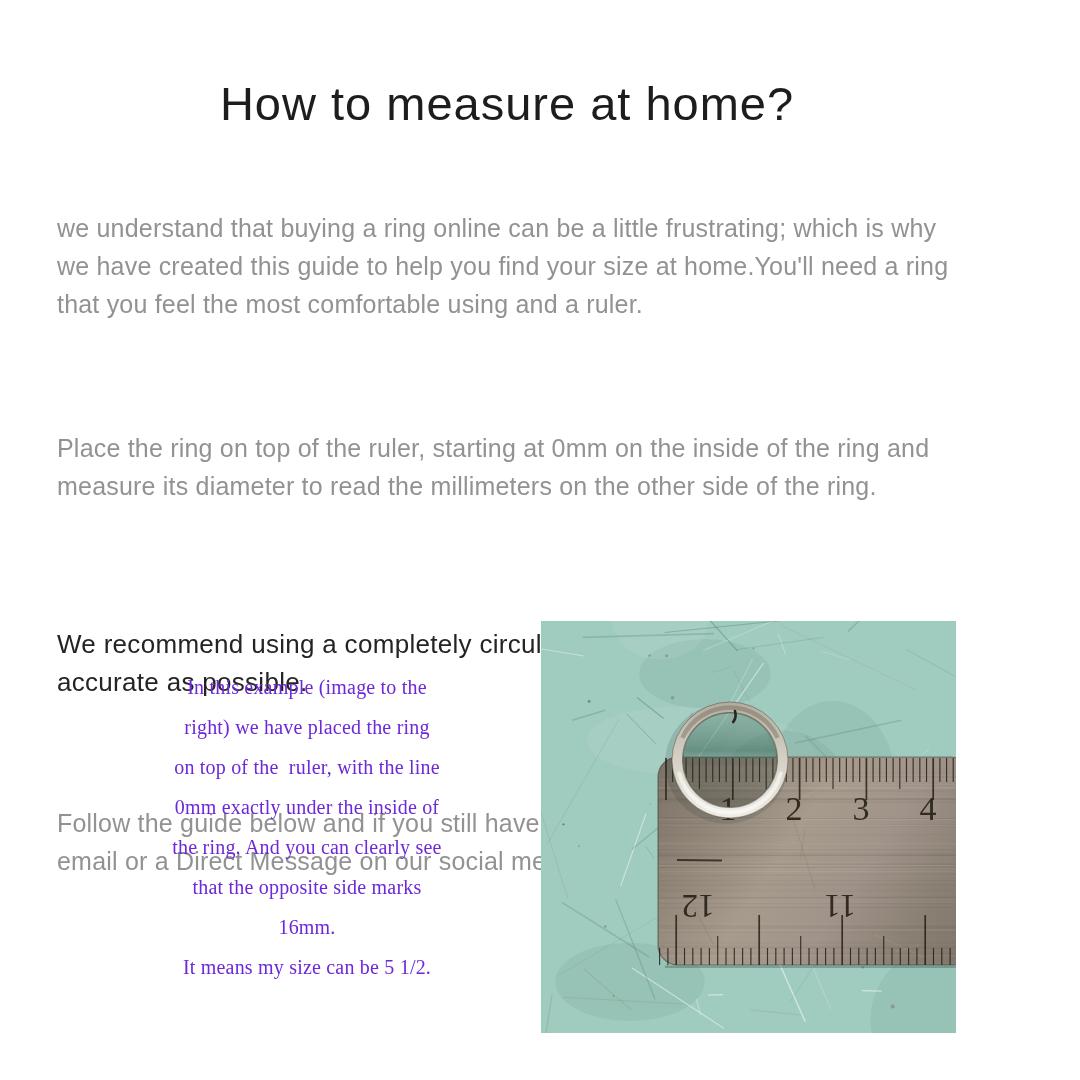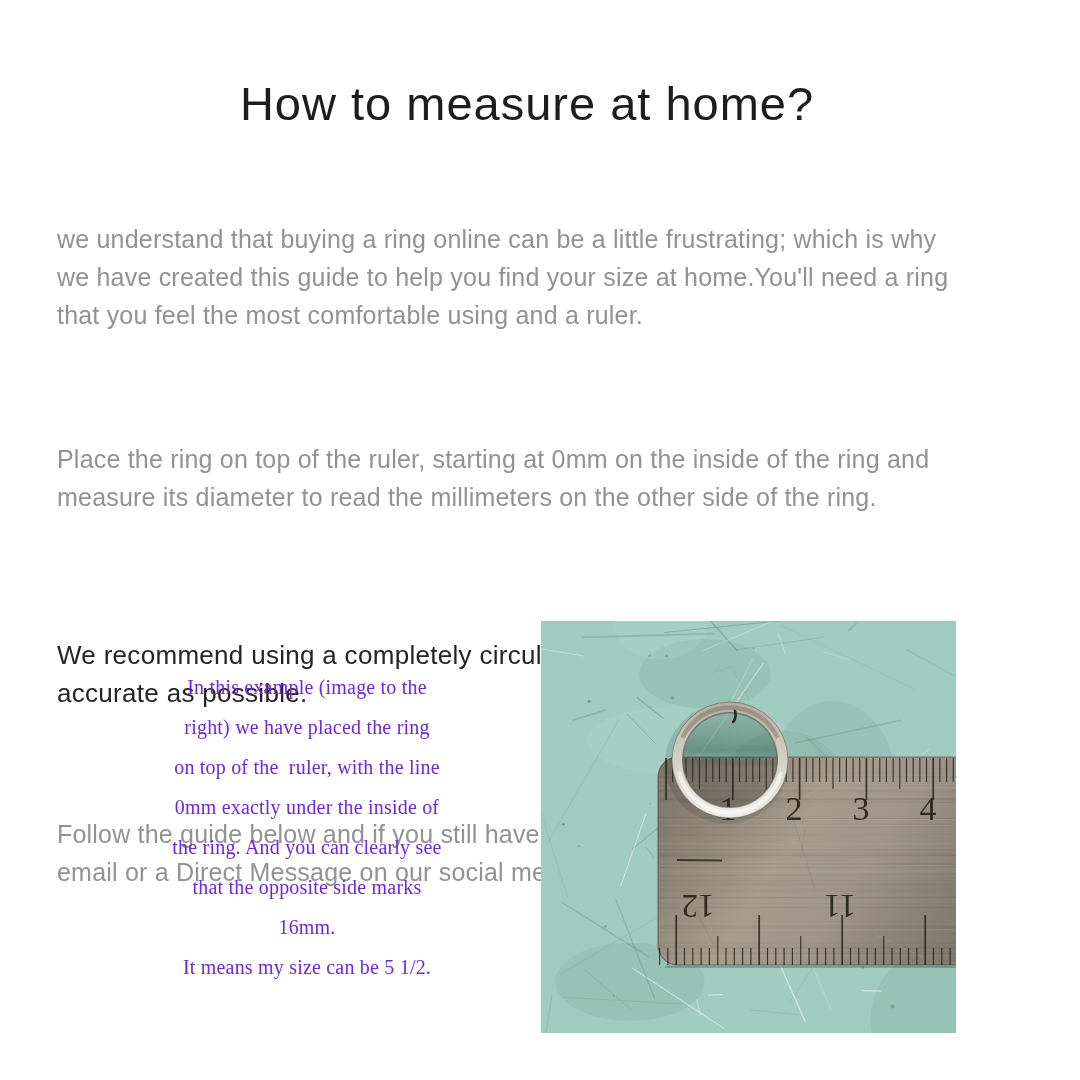--- a/index.html
+++ b/index.html
@@ -11,25 +11,24 @@
     font-family:"Liberation Sans",sans-serif;
   }
   .title{
     position:absolute;
     top:46px;left:0;width:1014px;
     text-align:center;
     font-size:47px;line-height:54px;
     letter-spacing:1px;
     color:#1d1d1d;
     font-weight:400;
-    padding-left:20px;
   }
   .intro{
     position:absolute;
-    left:57px;top:144px;
+    left:57px;top:133px;
     font-size:25px;line-height:38px;
     letter-spacing:.2px;
     color:#929292;
     white-space:pre;
   }
   .intro p{margin:0;}
   .intro p.gap-a{margin-top:30px;}
   .intro p.gap-b{margin-top:44px;}
   .intro p.gap-c{margin-top:27px;}
   .intro p.dark{

